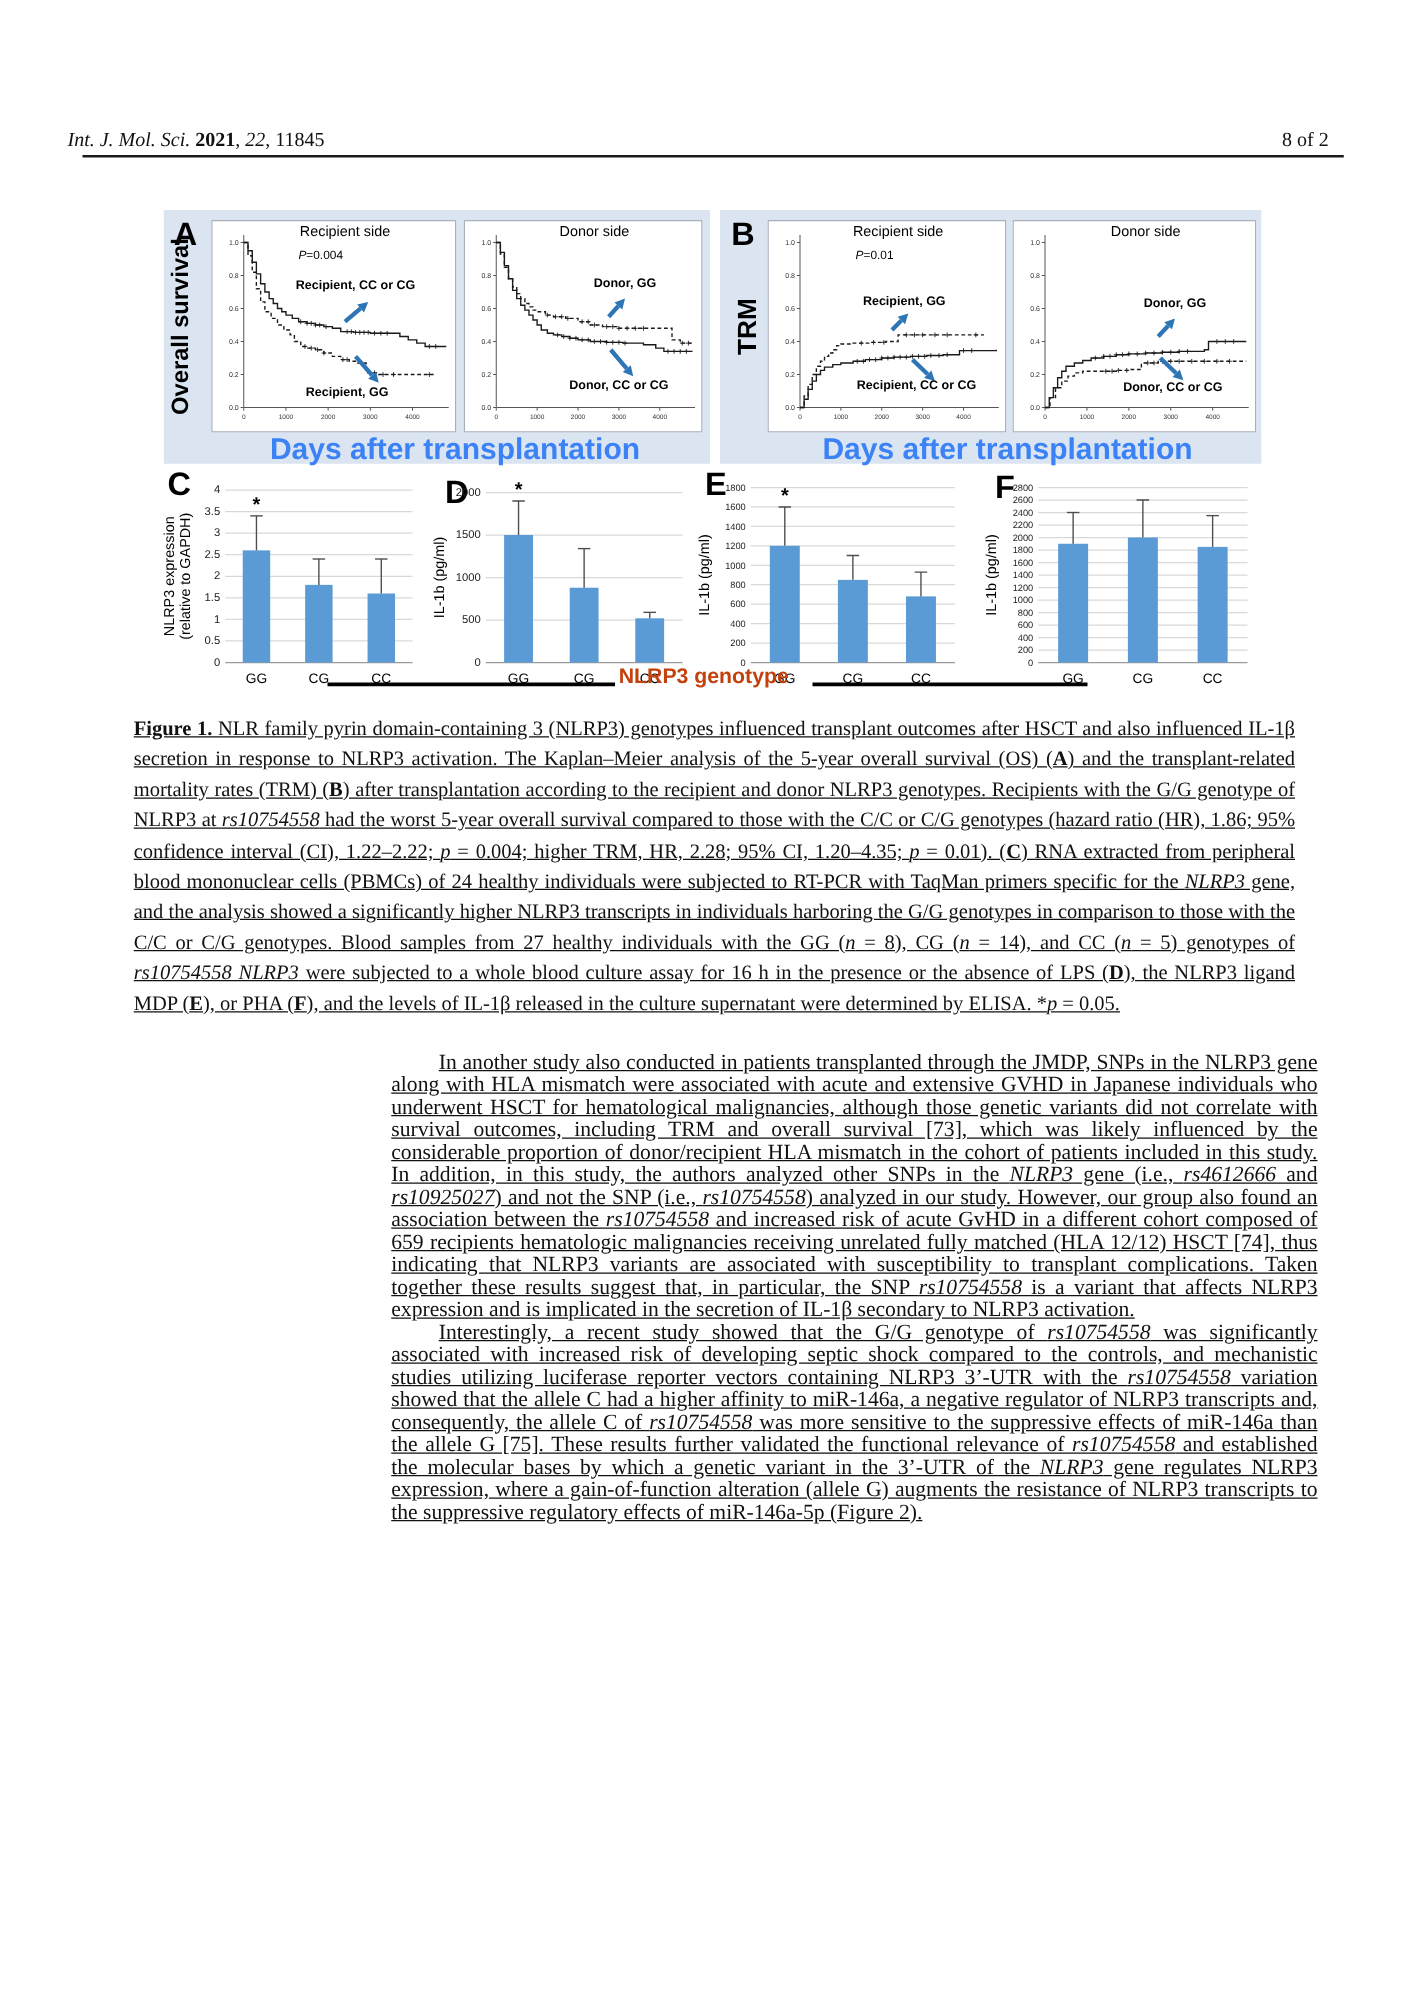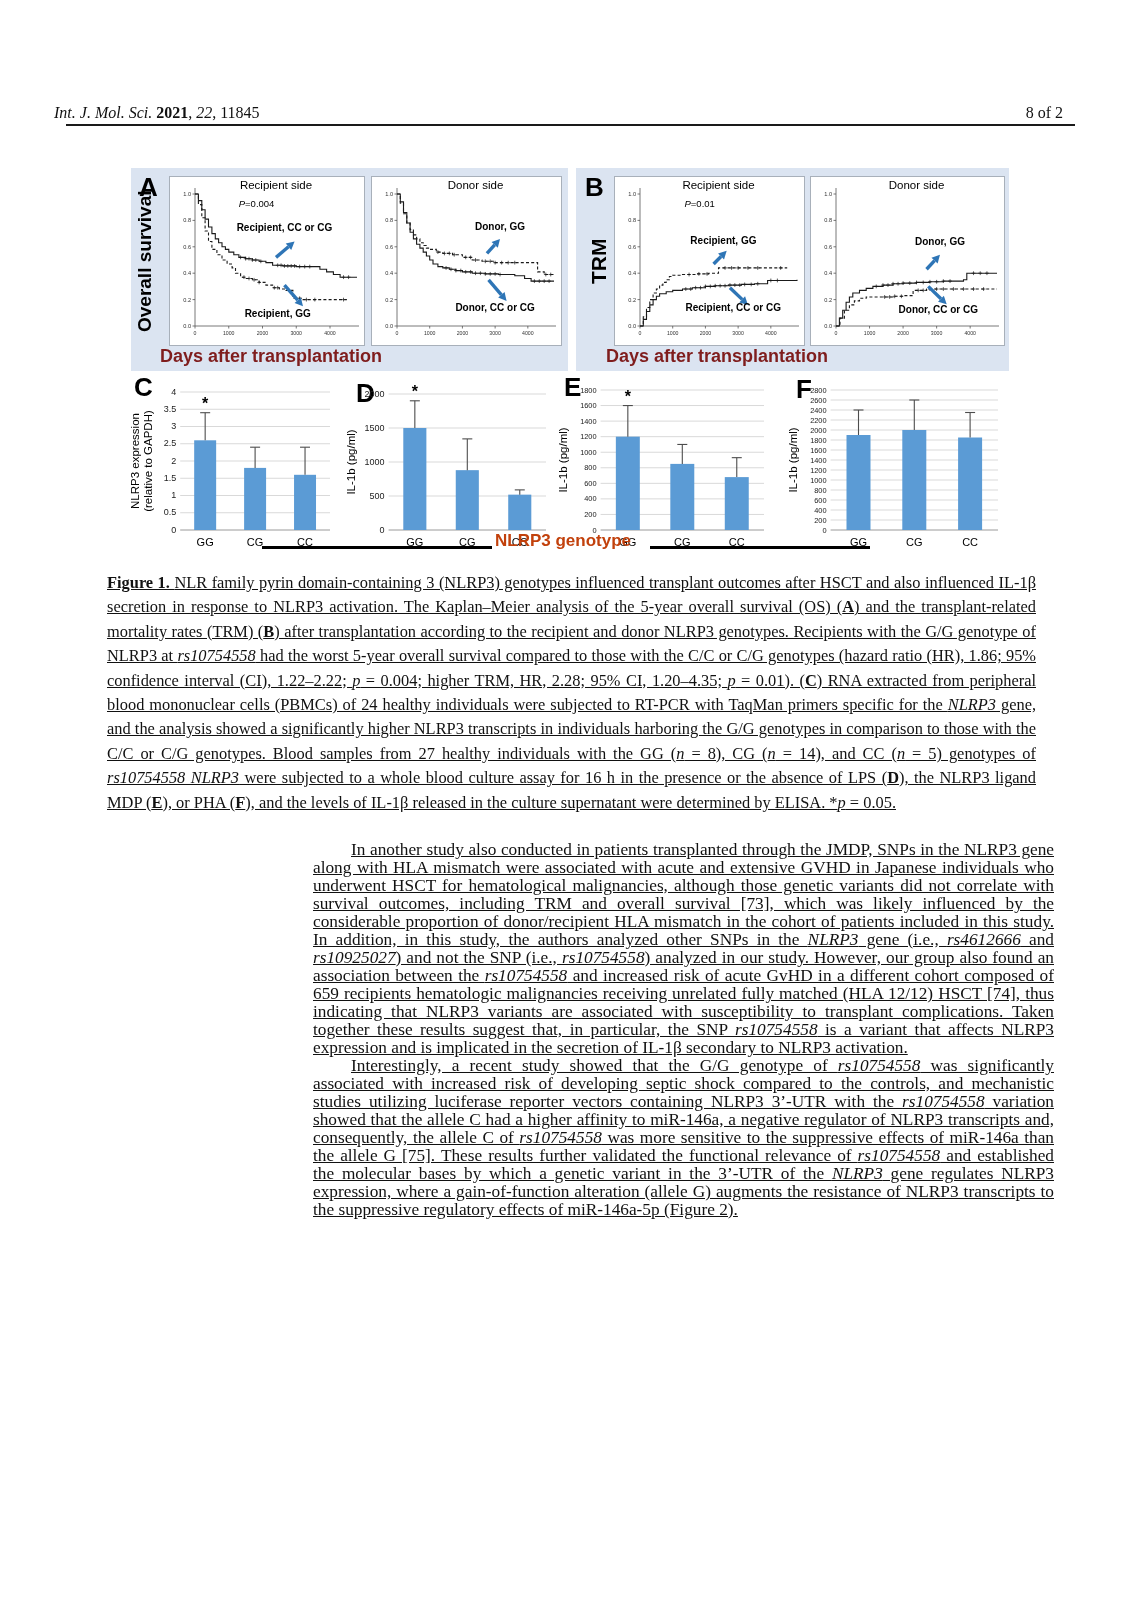--- a/index.html
+++ b/index.html
@@ -7,21 +7,21 @@
         font-family:"Liberation Serif", serif;overflow:hidden;}
   .abs{position:absolute;}
   .hdr{display:flex;justify-content:space-between;font-size:16px;}
   .rule{background:#1a1a1a;height:2px;}
   .fig{font-family:"Liberation Sans", sans-serif;}
   .panelbox{background:#dbe4f1;}
   .letter{font-family:"Liberation Sans", sans-serif;font-weight:bold;font-size:26px;color:#000;}
   .vlabel{font-family:"Liberation Sans", sans-serif;font-weight:bold;
           writing-mode:vertical-rl;transform:rotate(180deg);
           display:flex;align-items:center;justify-content:center;color:#000;}
-  .xlab{font-family:"Liberation Sans", sans-serif;font-weight:bold;font-size:18px;text-align:left;color:#7f1d1d;}
+  .xlab{font-family:"Liberation Sans", sans-serif;font-weight:bold;font-size:24px;text-align:center;color:#3b82f6;}
   .genlab{font-family:"Liberation Sans", sans-serif;font-weight:bold;font-size:17px;text-align:left;color:#c2410c;}
   .gline{background:#000;height:3px;}
   .just{text-align:justify;text-decoration:underline;}
   .caption{font-size:16.4px;line-height:24.4px;}
   .bodytxt{font-size:17.3px;line-height:18px;}
   .para{text-indent:38px;margin:0;}
   .r-b{font-weight:bold;}
   .r-i{font-style:italic;}
   svg{display:block;font-family:"Liberation Sans", sans-serif;}
 </style>

